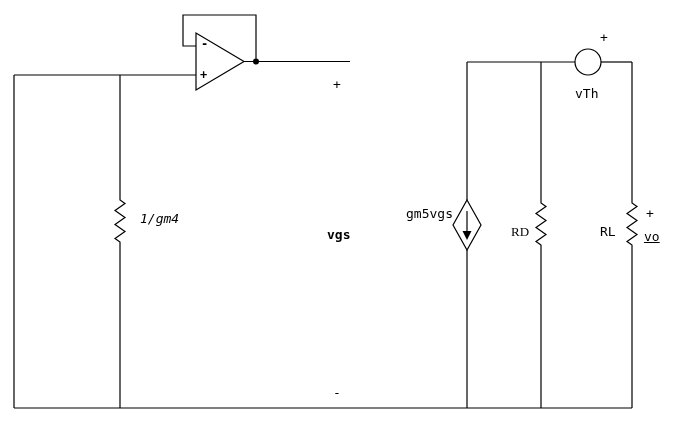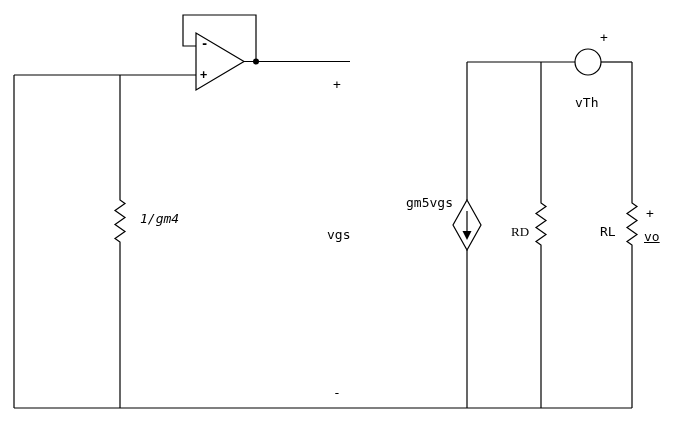--- a/index.html
+++ b/index.html
@@ -64,28 +64,28 @@
       <polygon points="467,240 462.5,231 471.5,231"></polygon>
     </g>
   </svg>
 
   <div class="lbl opamp-sign" style="left:201px;top:38px;">-</div>
   <div class="lbl opamp-sign" style="left:200px;top:69px;">+</div>
 
   <div class="lbl" style="left:140px;top:212px;font-style:italic;">1/gm4</div>
 
   <div class="lbl sign" style="left:333px;top:78px;">+</div>
-  <div class="lbl" style="left:327px;top:228px;">vgs</div>
+  <div class="lbl" style="left:327px;top:228px;font-weight:bold;">vgs</div>
   <div class="lbl sign" style="left:333px;top:386px;">-</div>
 
-  <div class="lbl" style="left:406px;top:196px;text-align:center;">gm5vgs</div>
+  <div class="lbl" style="left:406px;top:207px;text-align:center;">gm5vgs</div>
 
   <div class="lbl" style="left:511px;top:225px;font-family:Liberation Serif, serif;">RD</div>
 
   <div class="lbl" style="left:600px;top:225px;">RL</div>
 
   <div class="lbl sign" style="left:600px;top:31px;">+</div>
-  <div class="lbl" style="left:575px;top:96px;">vTh</div>
+  <div class="lbl" style="left:575px;top:87px;">vTh</div>
 
   <div class="lbl sign" style="left:646px;top:207px;">+</div>
   <div class="lbl" style="left:644px;top:230px;text-decoration:underline;">vo</div>
 
 </div>
 
 </body></html>

